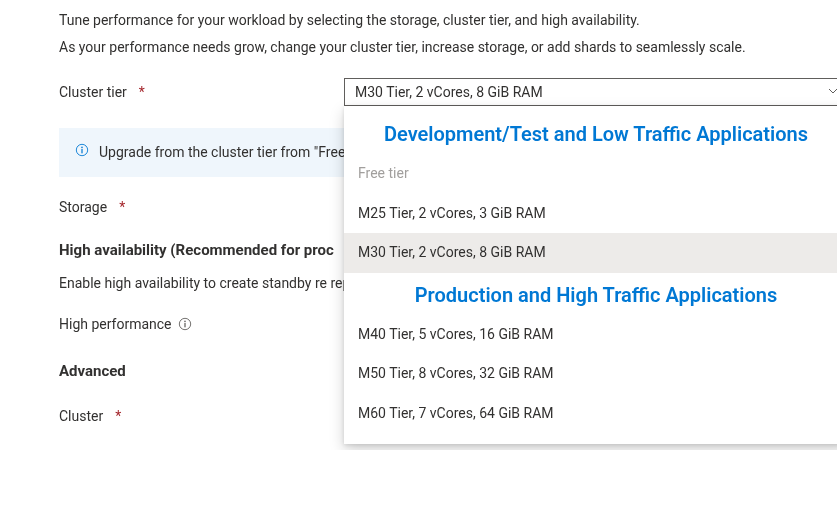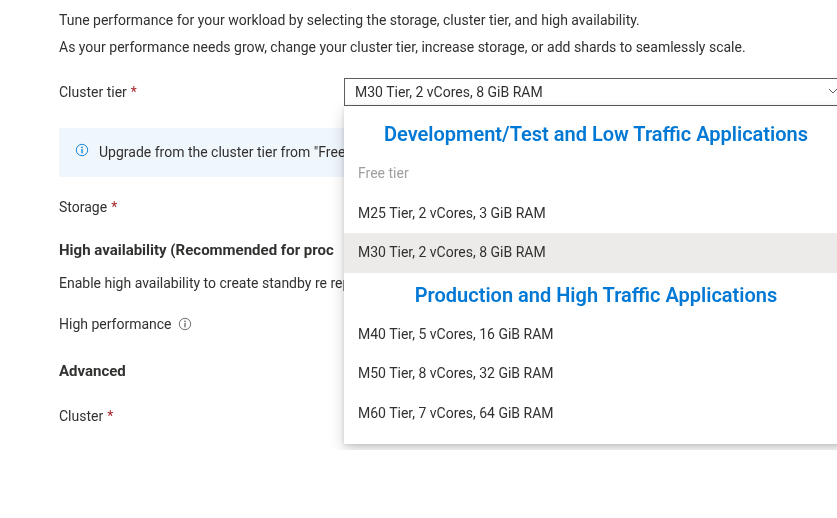--- a/index.html
+++ b/index.html
@@ -16,21 +16,21 @@
   .field-row {
     display: flex;
     align-items: center;
     margin-top: 20px;
   }
   .field-label-col {
     width: 285px;
     flex: 0 0 285px;
     display: flex;
     align-items: center;
-    gap: 4px;
+    gap: 12px;
   }
   .field-label { color: #323130; }
   .req { color: #a4262c; }
   .info-icon {
     display: inline-flex;
     width: 14px; height: 14px;
     align-items: center; justify-content: center;
   }
   .info-icon svg { width: 14px; height: 14px; }
   .field-input-col {

